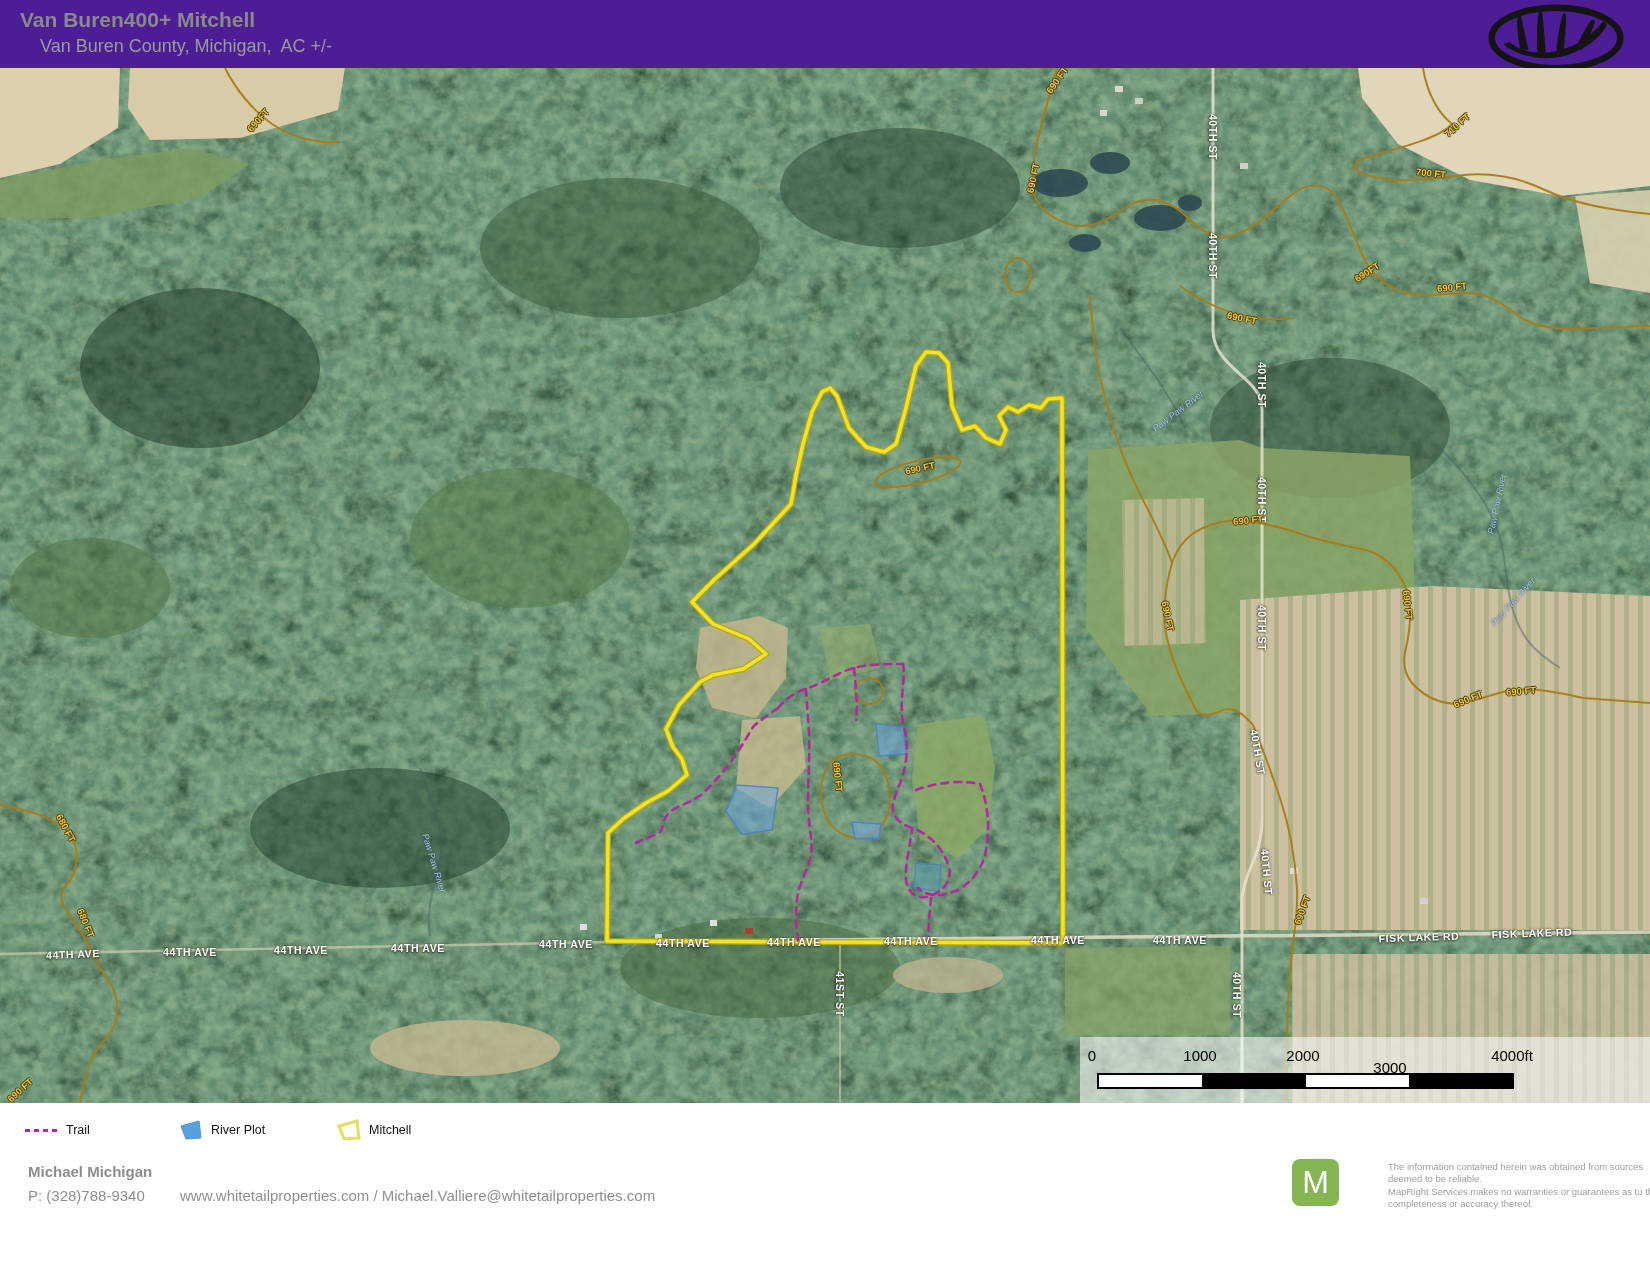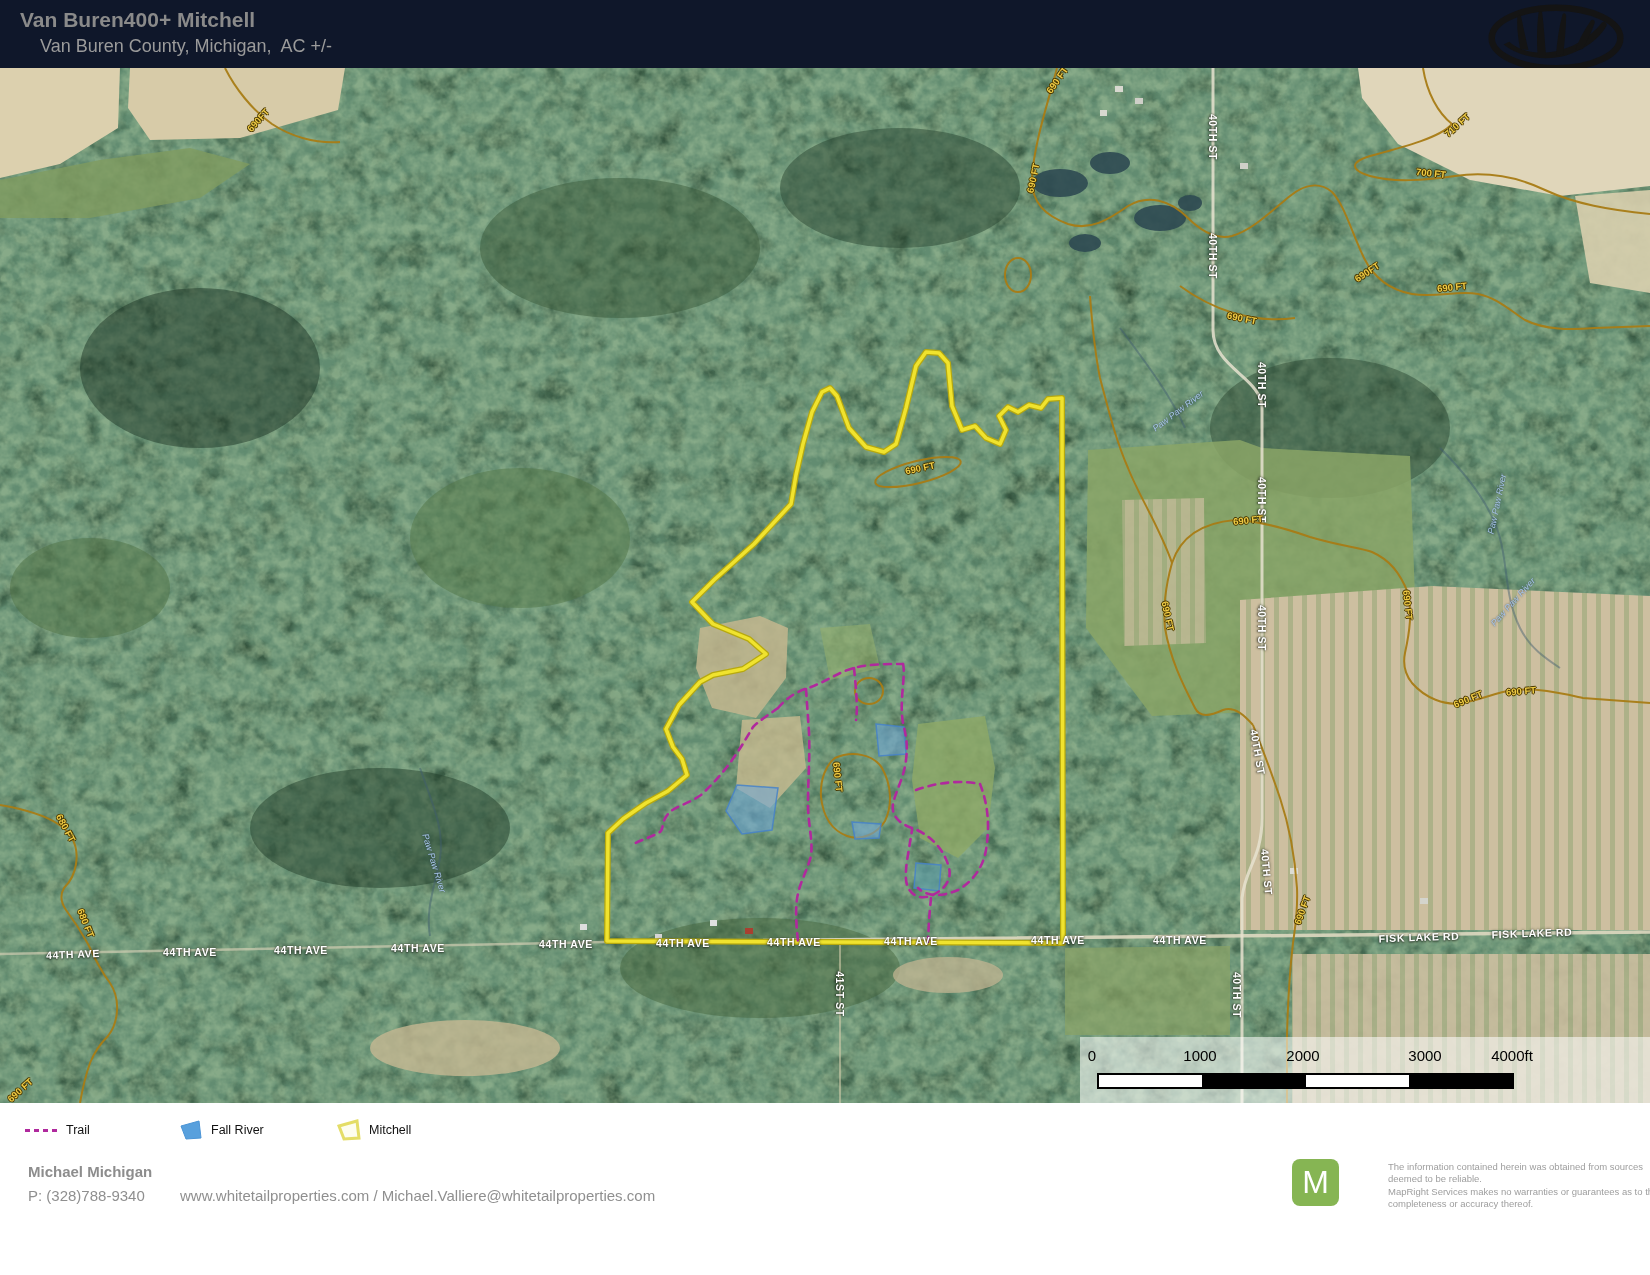--- a/index.html
+++ b/index.html
@@ -1,19 +1,19 @@
 <!DOCTYPE html>
 <html style="--trail: #b0299d;"><head>
 <meta charset="utf-8">
 <style>
   html,body{margin:0;padding:0;background:#ffffff;}
   #page{position:relative;width:1650px;height:1275px;background:#fff;overflow:hidden;
         font-family:"Liberation Sans",sans-serif;}
   
-  #header{position:absolute;left:0;top:0;width:1650px;height:68px;background:#0f172a;}
+  #header{position:absolute;left:0;top:0;width:1650px;height:68px;background:#4c1d95;}
   #title{position:absolute;left:20px;top:8px;font-size:21px;font-weight:bold;color:#8a8a8a;}
   #subtitle{position:absolute;left:20px;top:36px;font-size:18px;color:#9b9b9b;white-space:pre;margin-left:20px;}
   #logo{position:absolute;right:25px;top:4px;}
   
   #map{position:absolute;left:0;top:68px;width:1650px;height:1035px;overflow:hidden;background:#2c4632;}
   #map svg.art{position:absolute;left:0;top:0;}
   .road-label{position:absolute;transform:translate(-50%,-50%) rotate(var(--r,0deg));
       color:#fff;font-size:10.5px;font-weight:bold;letter-spacing:.6px;white-space:nowrap;
       text-shadow:0 0 3px rgba(40,45,30,.95),0 1px 2px rgba(0,0,0,.6);}
   .contour-label{position:absolute;transform:translate(-50%,-50%) rotate(var(--r,0deg));
@@ -236,21 +236,21 @@
         <div class="river-label" style="left: 1178px; top: 343px; --r: -37deg;">Paw Paw River</div>
         <div class="river-label" style="left: 1497px; top: 436px; --r: -78deg;">Paw Paw River</div>
         <div class="river-label" style="left: 1513px; top: 534px; --r: -48deg;">Paw Paw River</div>
       </div>
 
     <div id="scalebar">
       <div id="sbLabels">
           <span class="sb-label" style="left: 12px;">0</span>
           <span class="sb-label" style="left: 120px;">1000</span>
           <span class="sb-label" style="left: 223px;">2000</span>
-          <span class="sb-label" style="left: 345px;">3000</span>
+          <span class="sb-label" style="left: 310px; margin-top: 12px;">3000</span>
           <span class="sb-label" style="left: 432px;">4000ft</span>
         </div>
       <div id="sbBar">
         <span></span>
         <span></span>
         <span></span>
         <span></span>
       </div>
     </div>
   </div>
@@ -258,21 +258,21 @@
   <div id="bottom">
     <div id="legend">
         <div class="legend-item" style="left: 25px;">
           <span class="sw-trail"></span>
           <span class="lbl">Trail</span>
         </div>
         <div class="legend-item" style="left: 178px;">
           <svg width="26" height="24" viewBox="0 0 26 24">
             <polygon points="3,8 21,3 23,20 8,21" fill="#58a0dd" stroke="#4b94d6"></polygon>
           </svg>
-          <span class="lbl">Fall River</span>
+          <span class="lbl">River Plot</span>
         </div>
         <div class="legend-item" style="left: 336px;">
           <svg width="26" height="24" viewBox="0 0 26 24">
             <polygon points="3,8 21,3 23,20 8,21" fill="#fdfdef" stroke="#e4dd67" stroke-width="3"></polygon>
           </svg>
           <span class="lbl">Mitchell</span>
         </div>
       </div>
 
     <div id="agentName">Michael Michigan</div>

